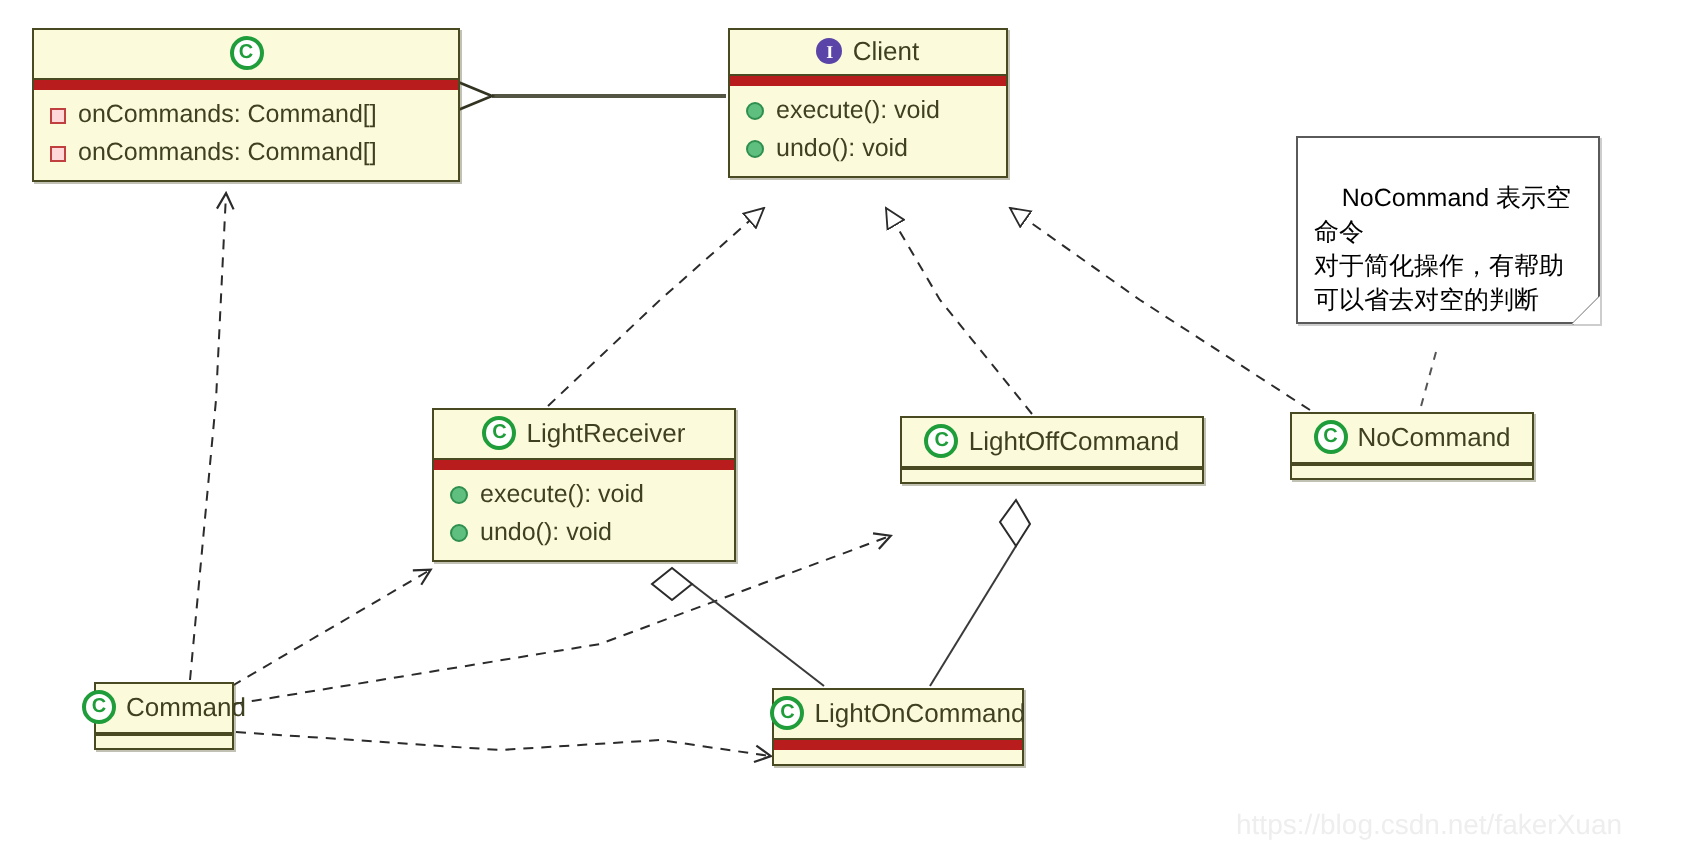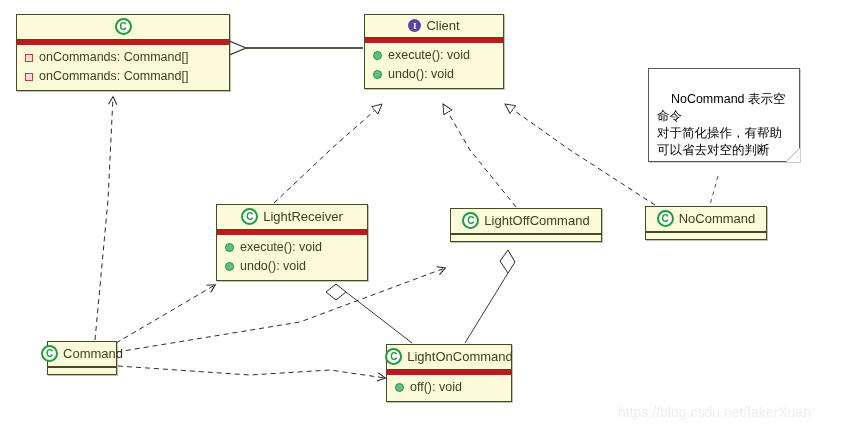--- a/index.html
+++ b/index.html
@@ -298,22 +298,18 @@
     </div>
     <div class="uml-members empty"></div>
   </div>
 
   <div class="uml-box" style="left:386px; top:344px; width:126px;">
     <div class="uml-title">
       <span class="ico-class">C</span>
       <span>LightOnCommand</span>
     </div>
     <div class="uml-members">
-      <div class="member">
-        <span class="ico-method"></span>
-        <span>off(): void</span>
-      </div>
     </div>
   </div>
 
   <div class="watermark" style="left:618px; top:404px;">https://blog.csdn.net/fakerXuan</div>
 
 </div>
 
 </body></html>

